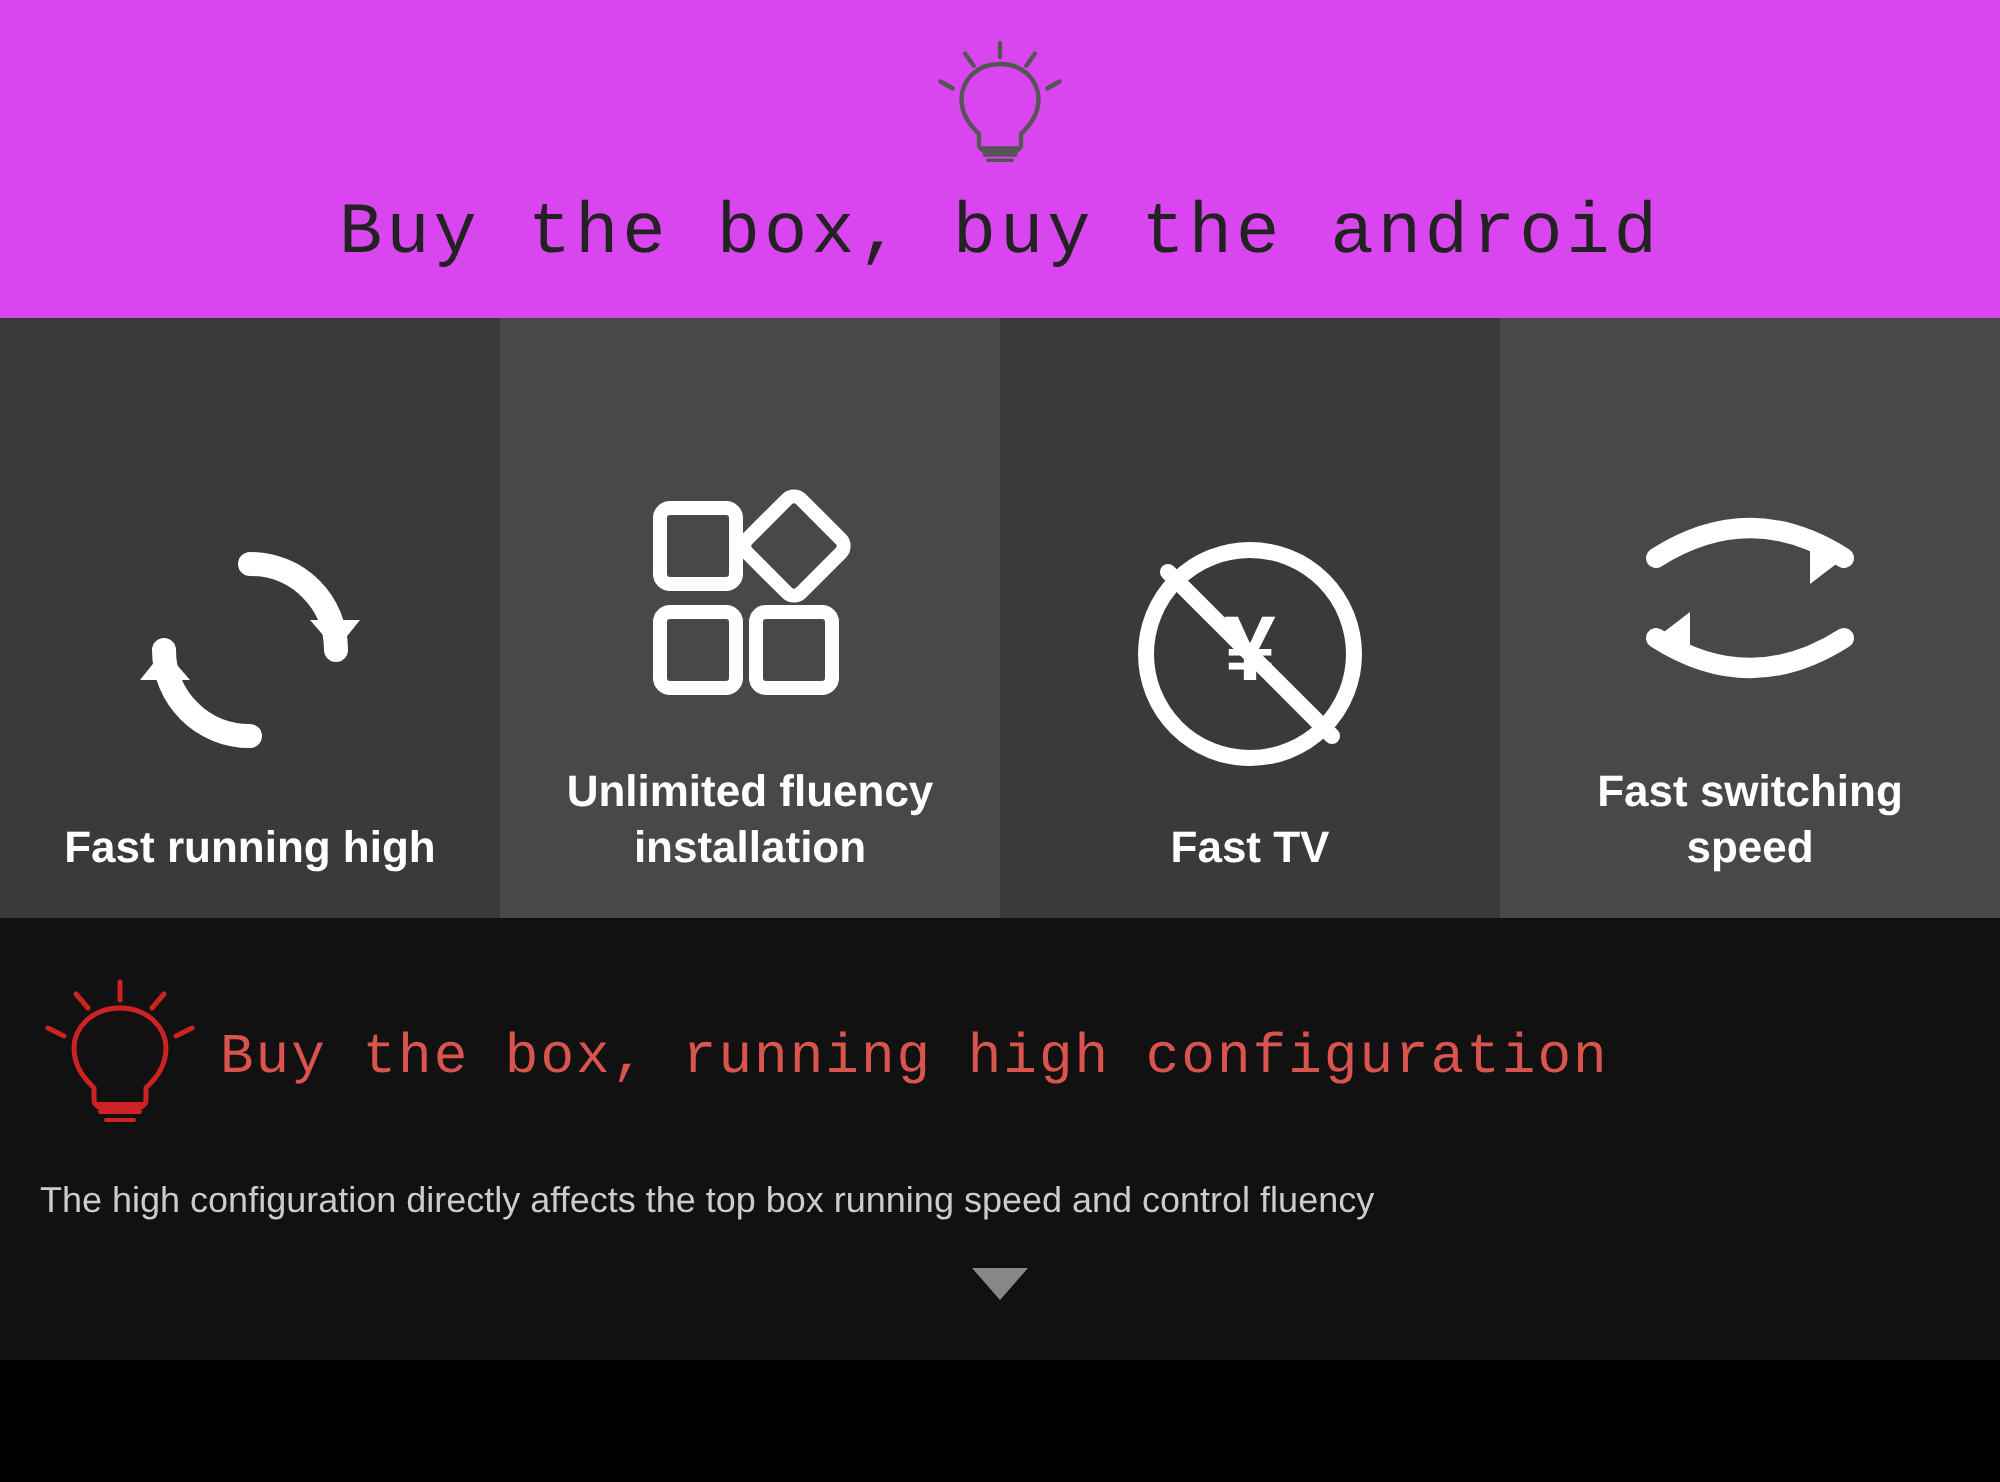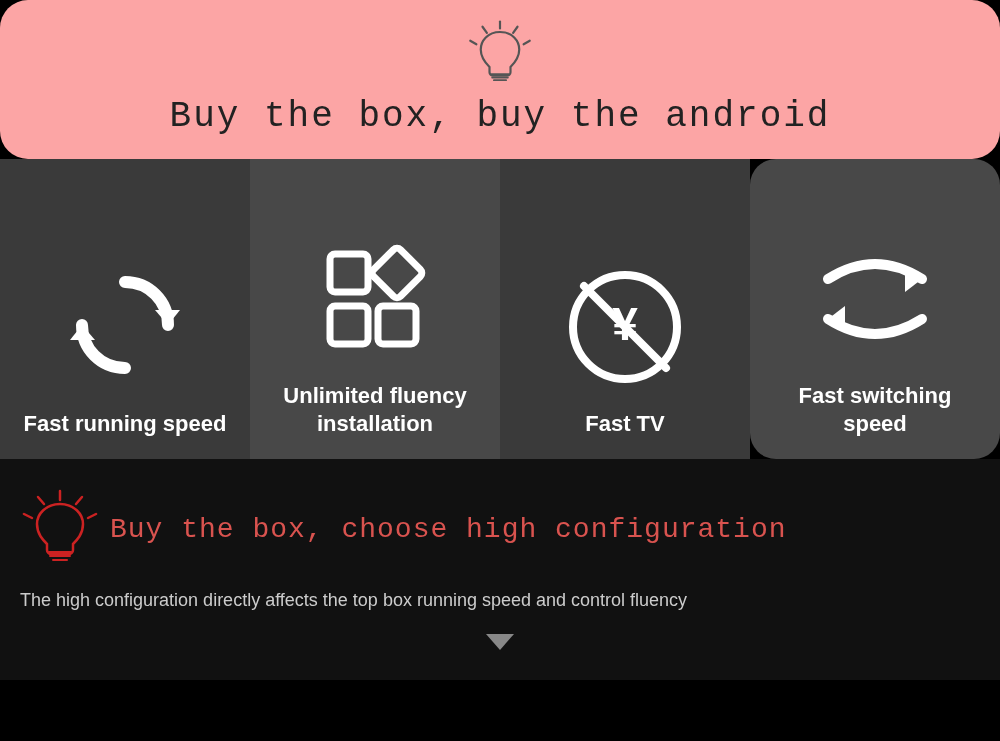--- a/index.html
+++ b/index.html
@@ -1,26 +1,25 @@
 <!DOCTYPE html>
 <html><head>
   <meta charset="utf-8">
   <style>
     * { margin: 0; padding: 0; box-sizing: border-box; }
     body { width: 1000px; font-family: Arial, sans-serif; background: #000; overflow-x: hidden; }
 
     
     .top-section {
-      background: #fca5a5;
+      background: #d946ef;
       width: 100%;
       padding: 18px 0 22px;
       display: flex;
       flex-direction: column;
       align-items: center;
-      border-radius: 28px;
     }
 
     .bulb-icon-top {
       width: 70px;
       height: 70px;
       margin-bottom: 8px;
     }
 
     .top-title {
       font-family: 'Courier New', Courier, monospace;
@@ -42,21 +41,21 @@
       flex-direction: column;
       align-items: center;
       justify-content: flex-end;
       padding: 30px 15px 20px;
       min-height: 300px;
     }
 
     .feature-cell:nth-child(1) { background: #3a3a3a; }
     .feature-cell:nth-child(2) { background: #484848; }
     .feature-cell:nth-child(3) { background: #3a3a3a; }
-    .feature-cell:nth-child(4) { background: #484848; border-radius: 26px; }
+    .feature-cell:nth-child(4) { background: #484848; }
 
     .feature-icon-svg {
       width: 130px;
       height: 130px;
       margin-bottom: 18px;
     }
 
     .feature-label {
       color: #fff;
       font-size: 22px;
@@ -139,21 +138,21 @@
 <div class="feature-grid">
 
   <div class="feature-cell">
     <svg class="feature-icon-svg" viewBox="0 0 130 130" fill="none" xmlns="http://www.w3.org/2000/svg">
 
       <path d="M65 20 C89 20 108 39 108 63" stroke="white" stroke-width="12" fill="none" stroke-linecap="round"></path>
       <polygon points="108,63 120,48 95,48" fill="white"></polygon>
       <path d="M65 106 C41 106 22 87 22 63" stroke="white" stroke-width="12" fill="none" stroke-linecap="round"></path>
       <polygon points="22,63 10,78 35,78" fill="white"></polygon>
     </svg>
-    <span class="feature-label">Fast running speed</span>
+    <span class="feature-label">Fast running high</span>
   </div>
 
   <div class="feature-cell">
     <svg class="feature-icon-svg" viewBox="0 0 130 130" fill="none" xmlns="http://www.w3.org/2000/svg">
 
       <rect x="20" y="20" width="38" height="38" rx="5" stroke="white" stroke-width="7" fill="none"></rect>
       <rect x="20" y="72" width="38" height="38" rx="5" stroke="white" stroke-width="7" fill="none"></rect>
       <rect x="68" y="72" width="38" height="38" rx="5" stroke="white" stroke-width="7" fill="none"></rect>
 
       <rect x="68" y="20" width="38" height="38" rx="5" stroke="white" stroke-width="7" fill="none" transform="rotate(45 87 39)"></rect>
@@ -195,19 +194,19 @@
       <line x1="62" y1="8" x2="56" y2="15" stroke="#cc2222" stroke-width="2.5" stroke-linecap="round"></line>
       <line x1="76" y1="25" x2="68" y2="29" stroke="#cc2222" stroke-width="2.5" stroke-linecap="round"></line>
       <line x1="4" y1="25" x2="12" y2="29" stroke="#cc2222" stroke-width="2.5" stroke-linecap="round"></line>
       <line x1="18" y1="8" x2="24" y2="15" stroke="#cc2222" stroke-width="2.5" stroke-linecap="round"></line>
 
       <path d="M40 15 C26 15 17 25 17 35 C17 45 23 51 27 55 L27 61 C27 63 29 65 31 65 L49 65 C51 65 53 63 53 61 L53 55 C57 51 63 45 63 35 C63 25 54 15 40 15 Z" stroke="#cc2222" stroke-width="2.5" fill="none"></path>
       <line x1="29" y1="63" x2="51" y2="63" stroke="#cc2222" stroke-width="2" stroke-linecap="round"></line>
       <line x1="30" y1="67" x2="50" y2="67" stroke="#cc2222" stroke-width="2" stroke-linecap="round"></line>
       <line x1="33" y1="71" x2="47" y2="71" stroke="#cc2222" stroke-width="2" stroke-linecap="round"></line>
     </svg>
-    <span class="bottom-title">Buy the box, choose high configuration</span>
+    <span class="bottom-title">Buy the box, running high configuration</span>
   </div>
   <p class="bottom-desc">The high configuration directly affects the top box running speed and control fluency</p>
   <div class="down-arrow">
     <div class="down-arrow-shape"></div>
   </div>
 </div>
 
 </body></html>

